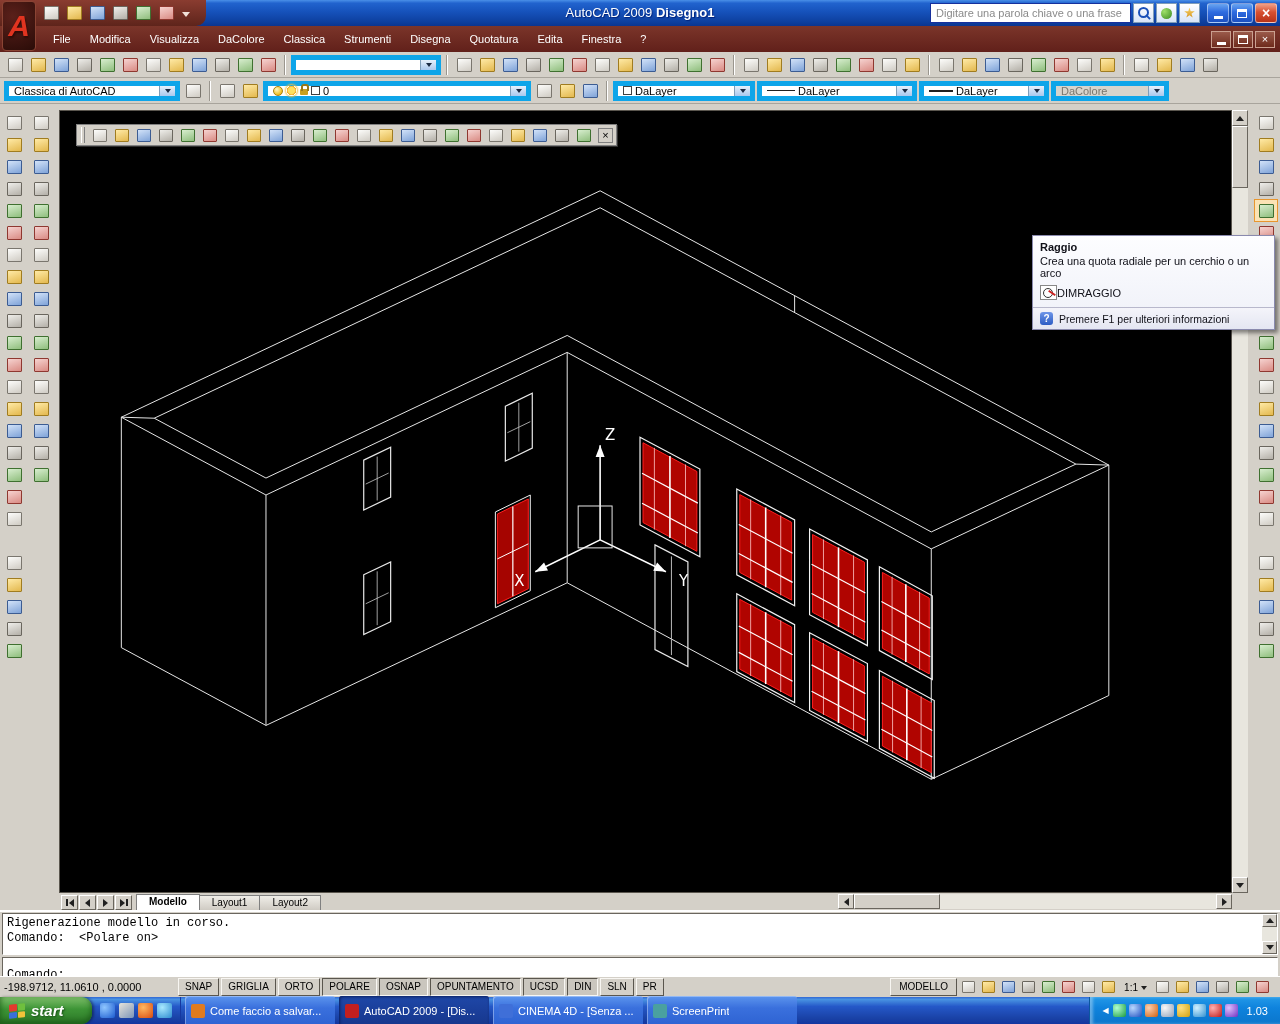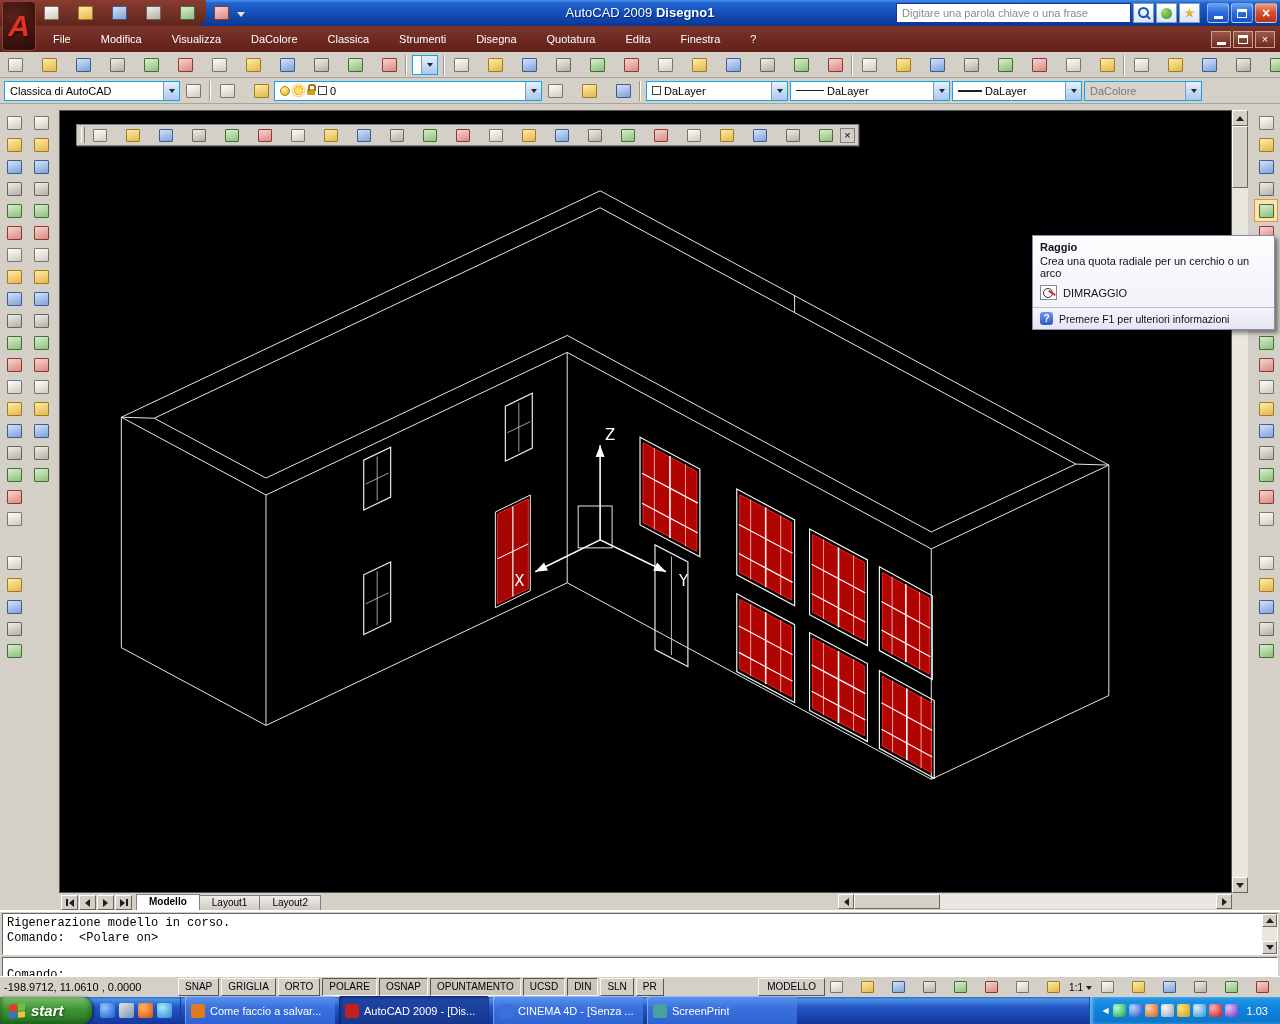--- a/index.html
+++ b/index.html
@@ -14,21 +14,21 @@
     background:linear-gradient(180deg,#8a3c30,#5e241b); border-radius:0 0 10px 0;
     display:flex; align-items:center; gap:2px; }
   .qat-arrow { width:0; height:0; border:4px solid transparent; border-top:5px solid #f0e0d8; margin:6px 0 0 3px; }
   .abtn { position:absolute; left:2px; top:1px; width:34px; height:50px; z-index:40;
     background:radial-gradient(circle at 30% 30%, #5a201a, #2a0c08); border:1px solid #8a4434; border-radius:4px;
     display:flex; align-items:center; justify-content:center; }
   .alogo { color:#e03420; font-weight:bold; font-style:italic; font-size:30px; text-shadow:1px 2px 2px #300a06; }
   .title { position:absolute; left:50%; top:5px; transform:translateX(-50%); color:#fff; font-size:13px;
     text-shadow:1px 1px 1px #00227a; white-space:nowrap; }
   .infocenter { position:absolute; right:80px; top:3px; display:flex; gap:2px; align-items:center; }
-  .search { width:235px; height:20px; font-size:11px; padding:0 5px; border:1px solid #16309c;
+  .search { width:201px; height:20px; font-size:11px; padding:0 5px; border:1px solid #16309c;
     font-family:"Liberation Sans",sans-serif; }
   .search::placeholder { color:#8a8a8a; }
   .icbtn { width:21px; height:20px; background:linear-gradient(#ffffff,#d8e4f8); border:1px solid #7f9db9;
     display:flex; align-items:center; justify-content:center; }
   .mag { position:relative; width:12px; height:12px; }
   .mag::before { content:""; position:absolute; left:0; top:0; width:7px; height:7px; border:2px solid #1a50b8; border-radius:50%; }
   .mag::after  { content:""; position:absolute; width:6px; height:2px; background:#1a50b8; transform:rotate(45deg); left:7px; top:9px; }
   .dot-sat  { width:11px; height:11px; border-radius:50%; background:radial-gradient(circle at 30% 30%,#9fe06a,#3a8a20); }
   .dot-star { width:11px; height:11px; background:linear-gradient(#f8d060,#d09020);
     clip-path:polygon(50% 0,61% 35%,98% 35%,68% 57%,79% 91%,50% 70%,21% 91%,32% 57%,2% 35%,39% 35%); }
@@ -46,32 +46,32 @@
   .mstrip { display:flex; }
   .menu-item { color:#fff; font-size:11px; padding:5px 9px; }
   .docbtns { margin-left:auto; display:flex; gap:2px; padding-right:5px; }
   .dbtn { width:20px; height:17px; background:linear-gradient(#9a5a4a,#6e2a1c); border:1px solid #caa090;
     color:#fff; display:flex; align-items:center; justify-content:center; font-size:11px; }
 
   
   .row1, .row2 { position:absolute; left:0; width:1280px; height:26px; background:#d4d0c8;
     border-bottom:1px solid #a8a49c; display:flex; align-items:center; padding-left:4px; gap:2px; }
   .row1 { top:52px; } .row2 { top:78px; }
-  .strip { display:flex; gap:12px; align-items:center; }
+  .strip { display:flex; gap:1px; align-items:center; }
   .tbtn { width:22px; height:21px; display:flex; align-items:center; justify-content:center; }
   .tbtn.hover { outline:1px solid #e8962e; background:#fbe3b5; }
   .ic { width:15px; height:14px; border:1px solid #666; border-radius:1px; }
   .strip > div:nth-of-type(6n+1) .ic { background:linear-gradient(160deg,#fdfdfb,#cfcbc3); border-color:#7a766e; }
   .strip > div:nth-of-type(6n+2) .ic { background:linear-gradient(160deg,#ffeaa6,#e3b84e); border-color:#a07c20; }
   .strip > div:nth-of-type(6n+3) .ic { background:linear-gradient(160deg,#d2e2f8,#7fa3d8); border-color:#3c5c92; }
   .strip > div:nth-of-type(6n+4) .ic { background:linear-gradient(160deg,#efeeea,#b3afa7); border-color:#6a665e; }
   .strip > div:nth-of-type(6n+5) .ic { background:linear-gradient(160deg,#d8eecf,#8fbe7d); border-color:#3f7030; }
   .strip > div:nth-of-type(6n+6) .ic { background:linear-gradient(160deg,#f6d3d0,#d98b84); border-color:#8f3830; }
   .sep { width:2px; height:20px; border-left:1px solid #9a968e; border-right:1px solid #fff; margin:0 3px; }
-  .combo { height:20px; background:#fff; border:1px solid #0ea5e9; display:flex; align-items:center;
+  .combo { height:20px; background:#fff; border:5px solid #0ea5e9; display:flex; align-items:center;
     font-size:11px; padding-left:5px; gap:3px; color:#000; }
   .combo .arrow { margin-left:auto; width:16px; height:100%; background:linear-gradient(#e6f0fb,#aac8ee);
     border-left:1px solid #7f9db9; display:flex; align-items:center; justify-content:center; }
   .combo .arrow::after { content:""; border:3px solid transparent; border-top:4px solid #1a2a44; margin-top:4px; }
   .t-combo { width:150px; } .ws-combo { width:176px; } .layer-combo { width:268px; }
   .color-combo { width:142px; } .lt-combo { width:160px; } .lw-combo { width:130px; }
   .ps-combo { width:118px; background:#d8d4cc; color:#7a766e; }
   .lbulb { width:10px; height:10px; border-radius:50%; border:1px solid #a88010;
     background:radial-gradient(circle at 35% 30%,#fff8c0,#f0c020 70%,#c89010); }
   .lsun { width:11px; height:11px; border-radius:50%; background:radial-gradient(#ffe060 40%,#f0a020 60%,transparent 62%);
@@ -129,21 +129,21 @@
   .hthumb { position:absolute; left:16px; top:0; width:86px; height:15px; background:#d4d0c8;
     border:1px solid; border-color:#fff #6a665e #6a665e #fff; }
   .hscroll .rt { position:absolute; right:0; top:0; }
 
   
   .tooltip { position:absolute; left:1032px; top:235px; width:243px; z-index:60;
     background:linear-gradient(180deg,#fdfdff,#eef0f8); border:1px solid #8a8aae;
     box-shadow:3px 3px 4px rgba(0,0,0,.45); font-size:11px; color:#101018; }
   .tt-title { font-weight:bold; padding:5px 7px 2px; }
   .tt-desc { padding:0 7px 6px; }
-  .tt-cmd { display:flex; align-items:center; gap:6px; padding:0 7px 7px; }
+  .tt-cmd { display:flex; align-items:center; padding:0 7px 7px; }
   .tt-ci { width:17px; height:15px; background:#fff; border:1px solid #888; position:relative; flex:none; }
   .tt-ci::before { content:""; position:absolute; left:2px; top:2px; width:8px; height:8px;
     border:1.5px solid #333; border-radius:50%; }
   .tt-ci::after { content:""; position:absolute; left:7px; top:6px; width:8px; height:2px; background:#c22; transform:rotate(35deg); }
   .tt-footer { border-top:1px solid #b8b8cc; background:linear-gradient(180deg,#f4f4fa,#e4e6f2);
     padding:4px 7px; display:flex; gap:6px; align-items:center; font-size:10.5px; }
   .qmark { width:13px; height:13px; border-radius:3px; background:linear-gradient(#6f96e8,#2c5cc4); color:#fff;
     font-weight:bold; font-size:10px; display:flex; align-items:center; justify-content:center; flex:none; }
 
   

